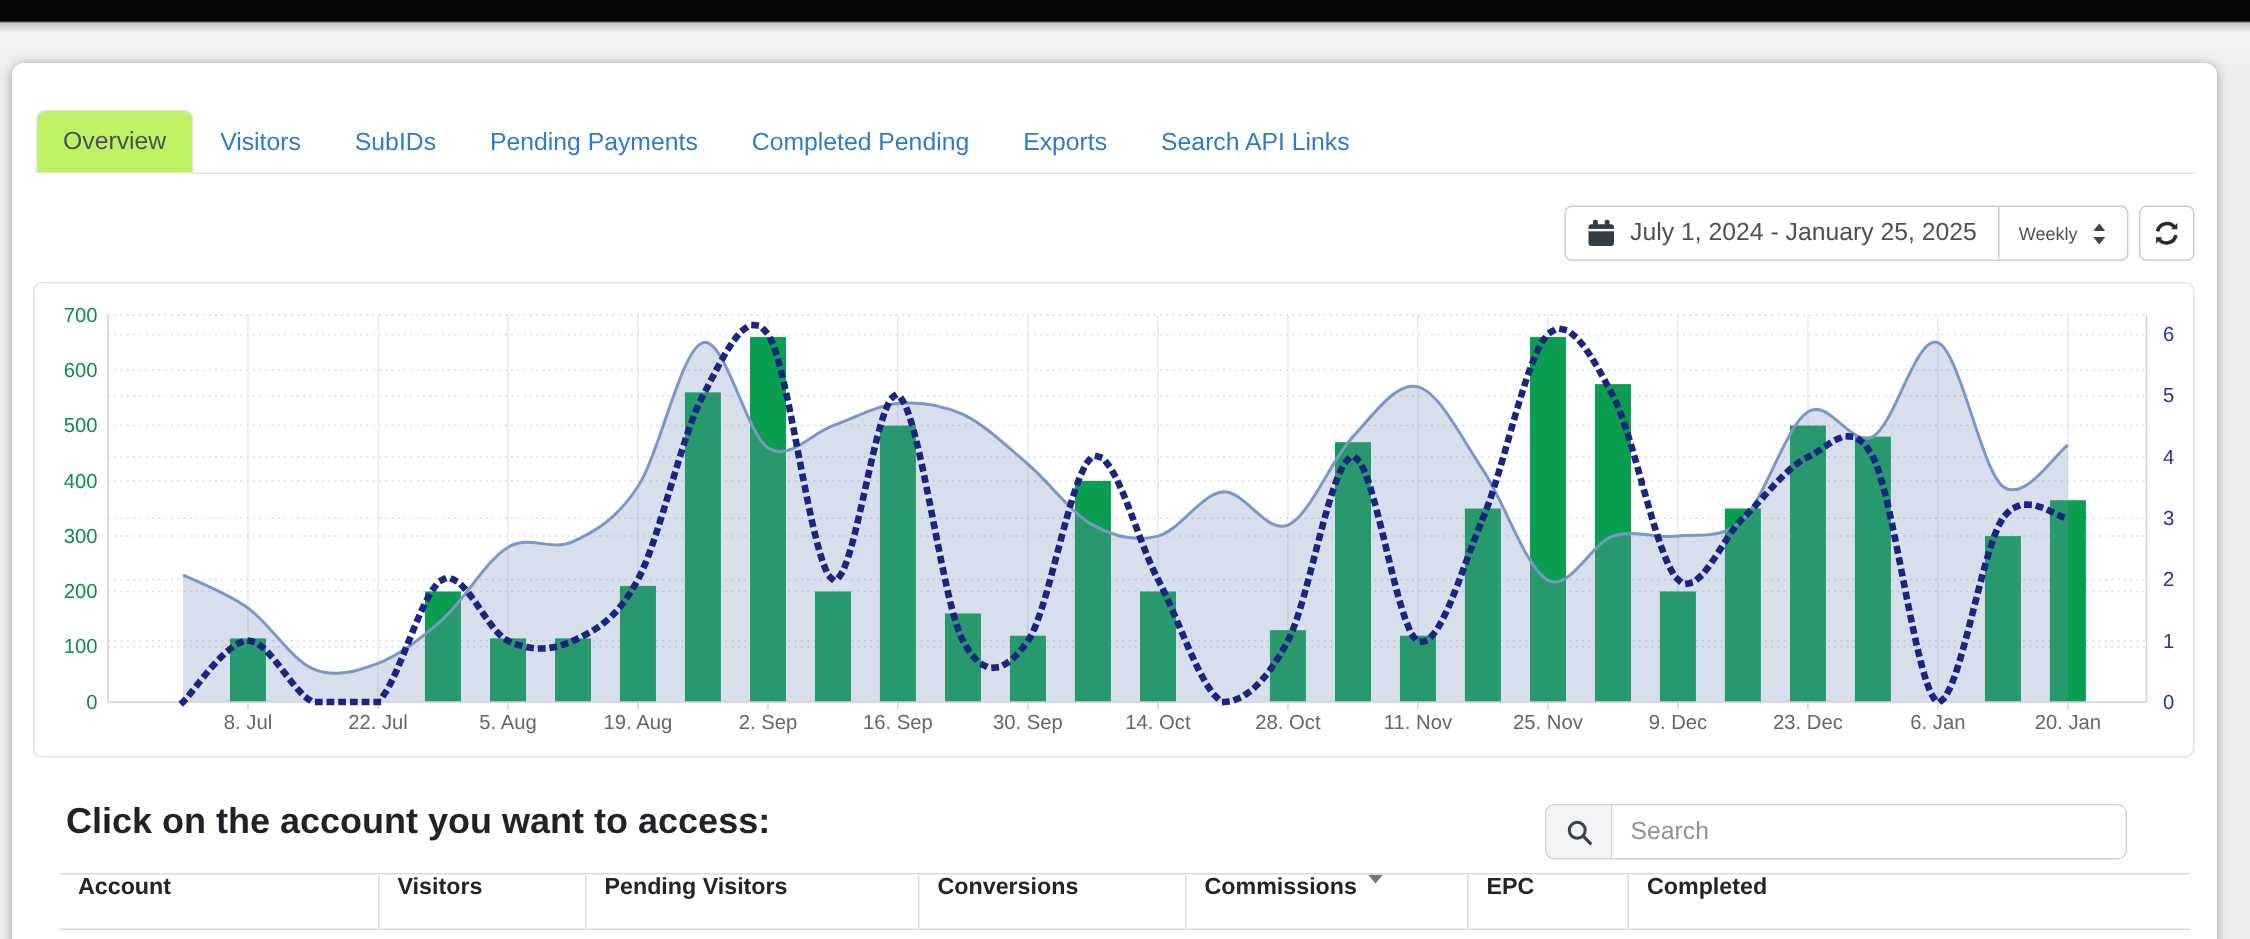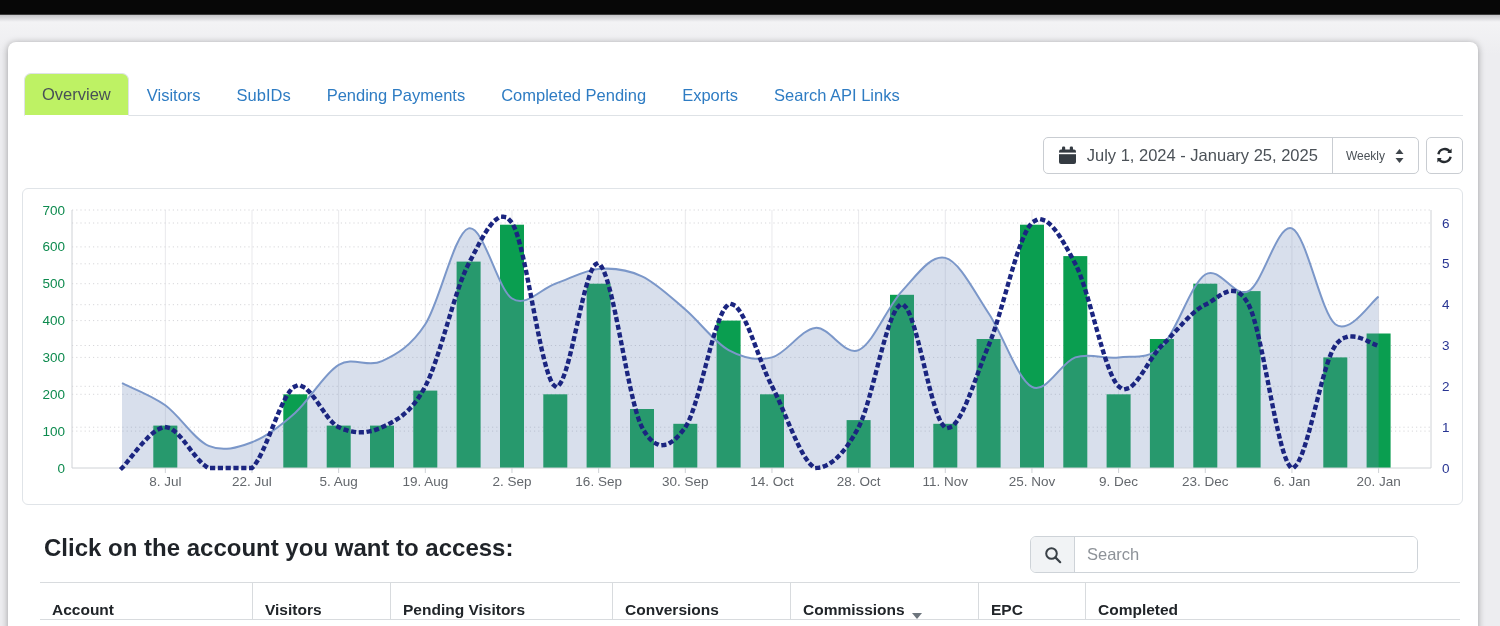--- a/index.html
+++ b/index.html
@@ -45,21 +45,21 @@
   .search-addon { width:44px; background:#f1f3f5; border-right:1px solid #ced3d8;
     display:flex; align-items:center; justify-content:center; }
   .search-input { flex:1; border:none; outline:none; font-size:16.5px; padding:0 12px;
     color:#333; font-family:"Liberation Sans","DejaVu Sans",sans-serif; }
   .search-input::placeholder { color:#8d9298; }
 
   
   .table { position:absolute; left:32px; top:540px; width:1420px; }
   .thead { display:flex; border-top:1px solid #d8dbde; border-bottom:1px solid #d8dbde;
     height:38px; background:#fff; }
-  .th { display:flex; align-items:flex-end; gap:7px; padding:0 12px; font-size:15.5px;
+  .th { display:flex; align-items:flex-start; gap:7px; padding:0 12px; font-size:15.5px;
     font-weight:bold; color:#212529; border-left:1px solid #d8dbde; cursor:pointer;
     overflow:hidden; white-space:nowrap; }
   .th:first-child { border-left:none; }
   .trow { height:12px; background:#fff; }
 </style>
 </head>
 <body>
 
 <div class="topbar"></div>
 <div class="page">

